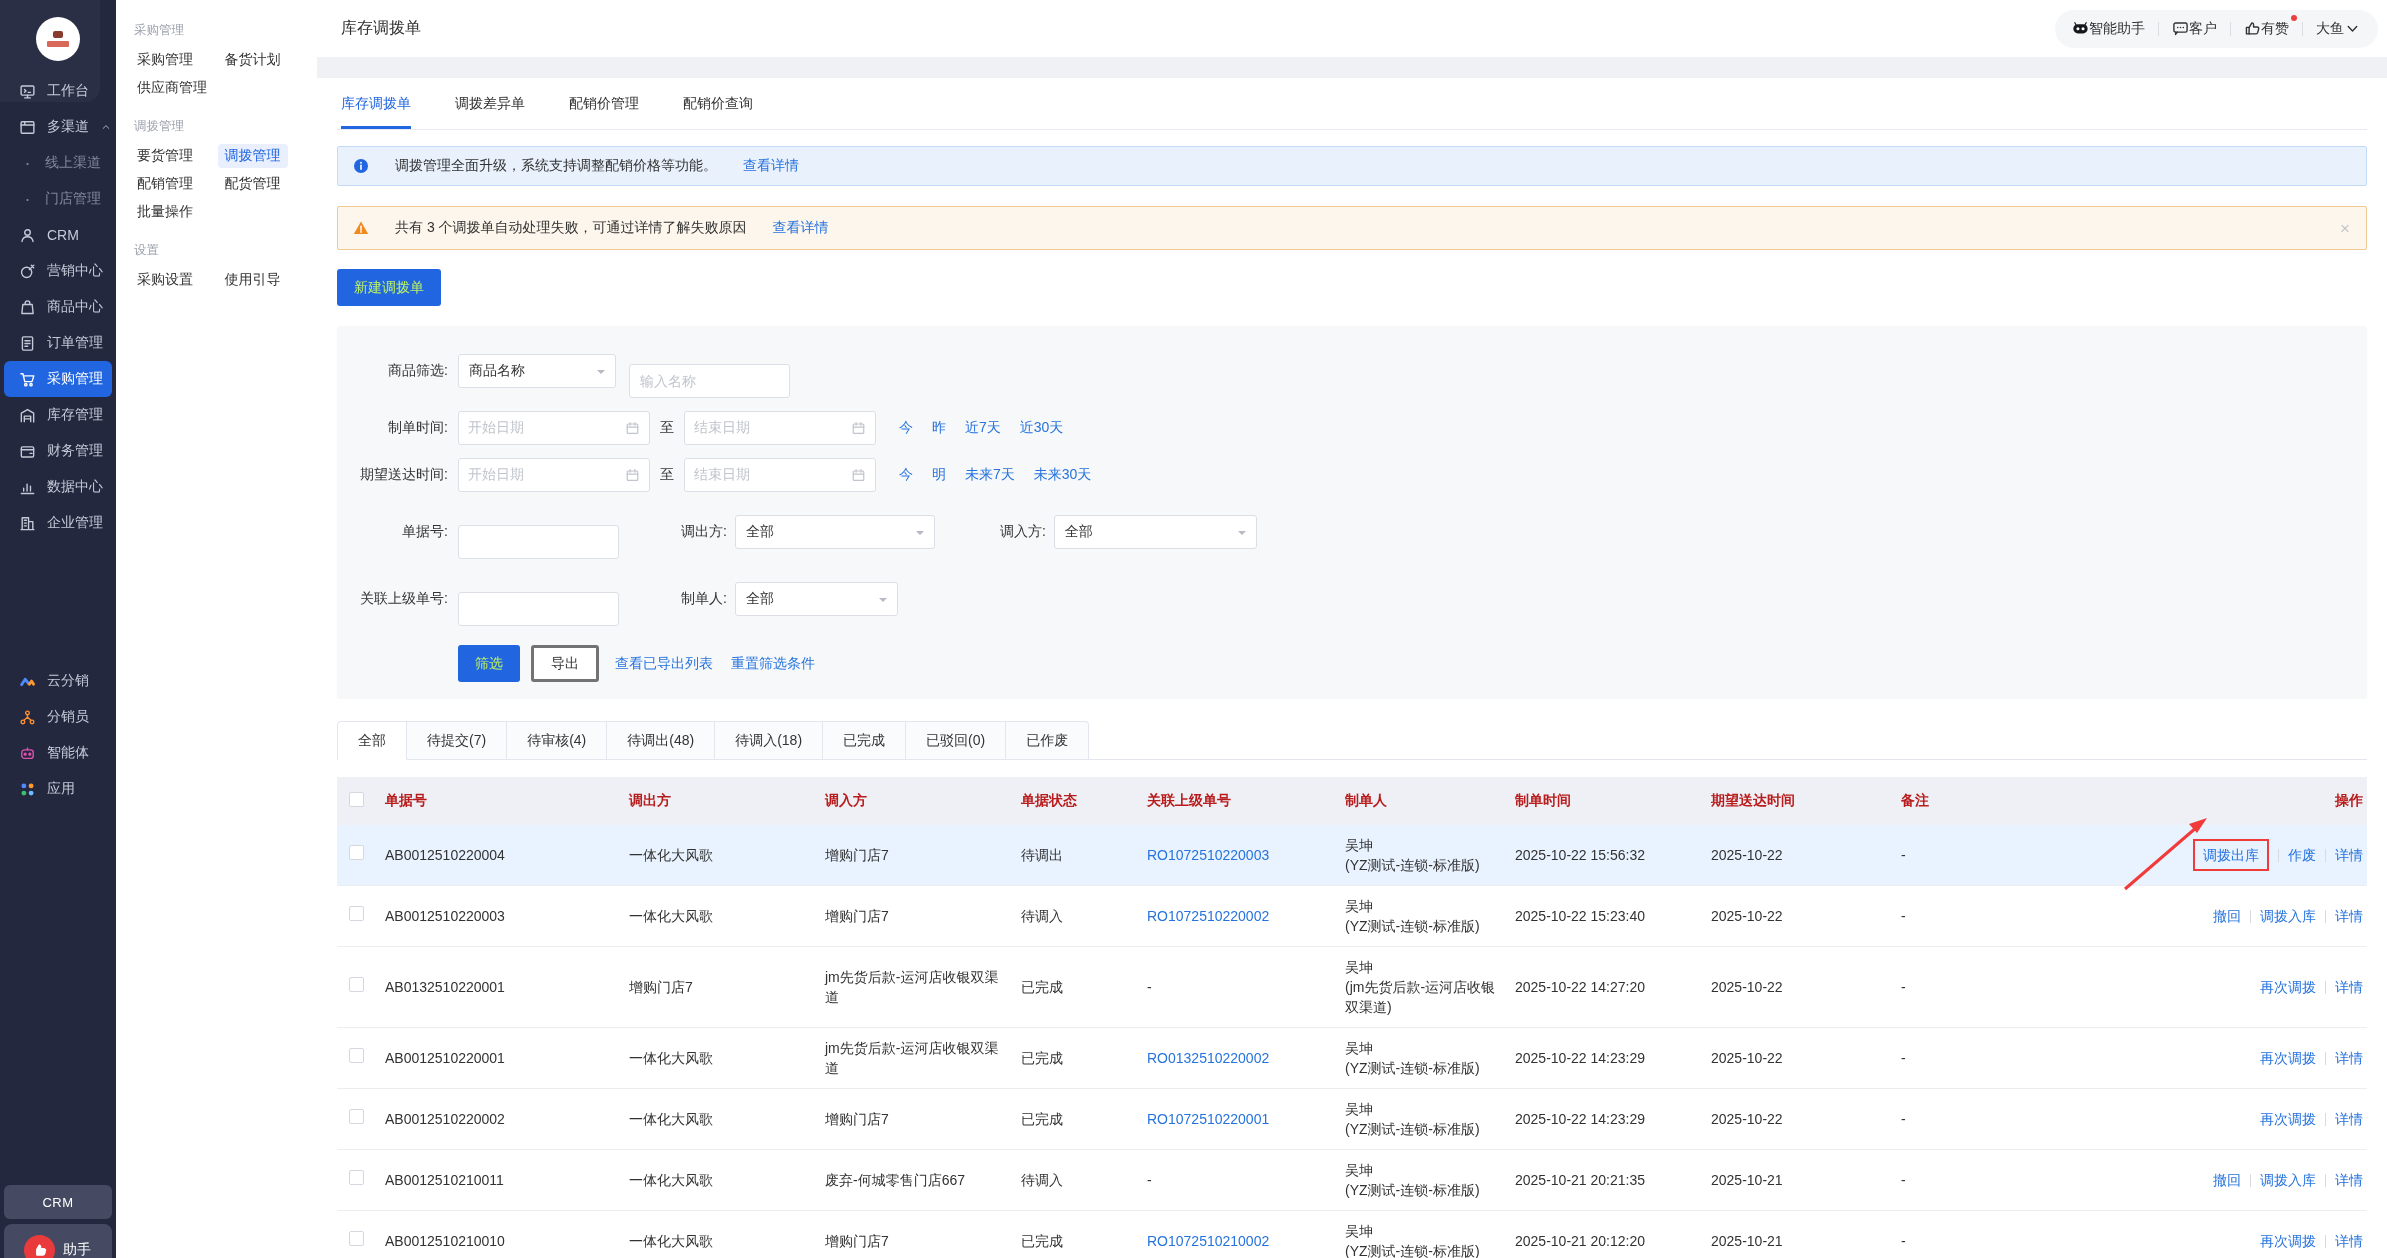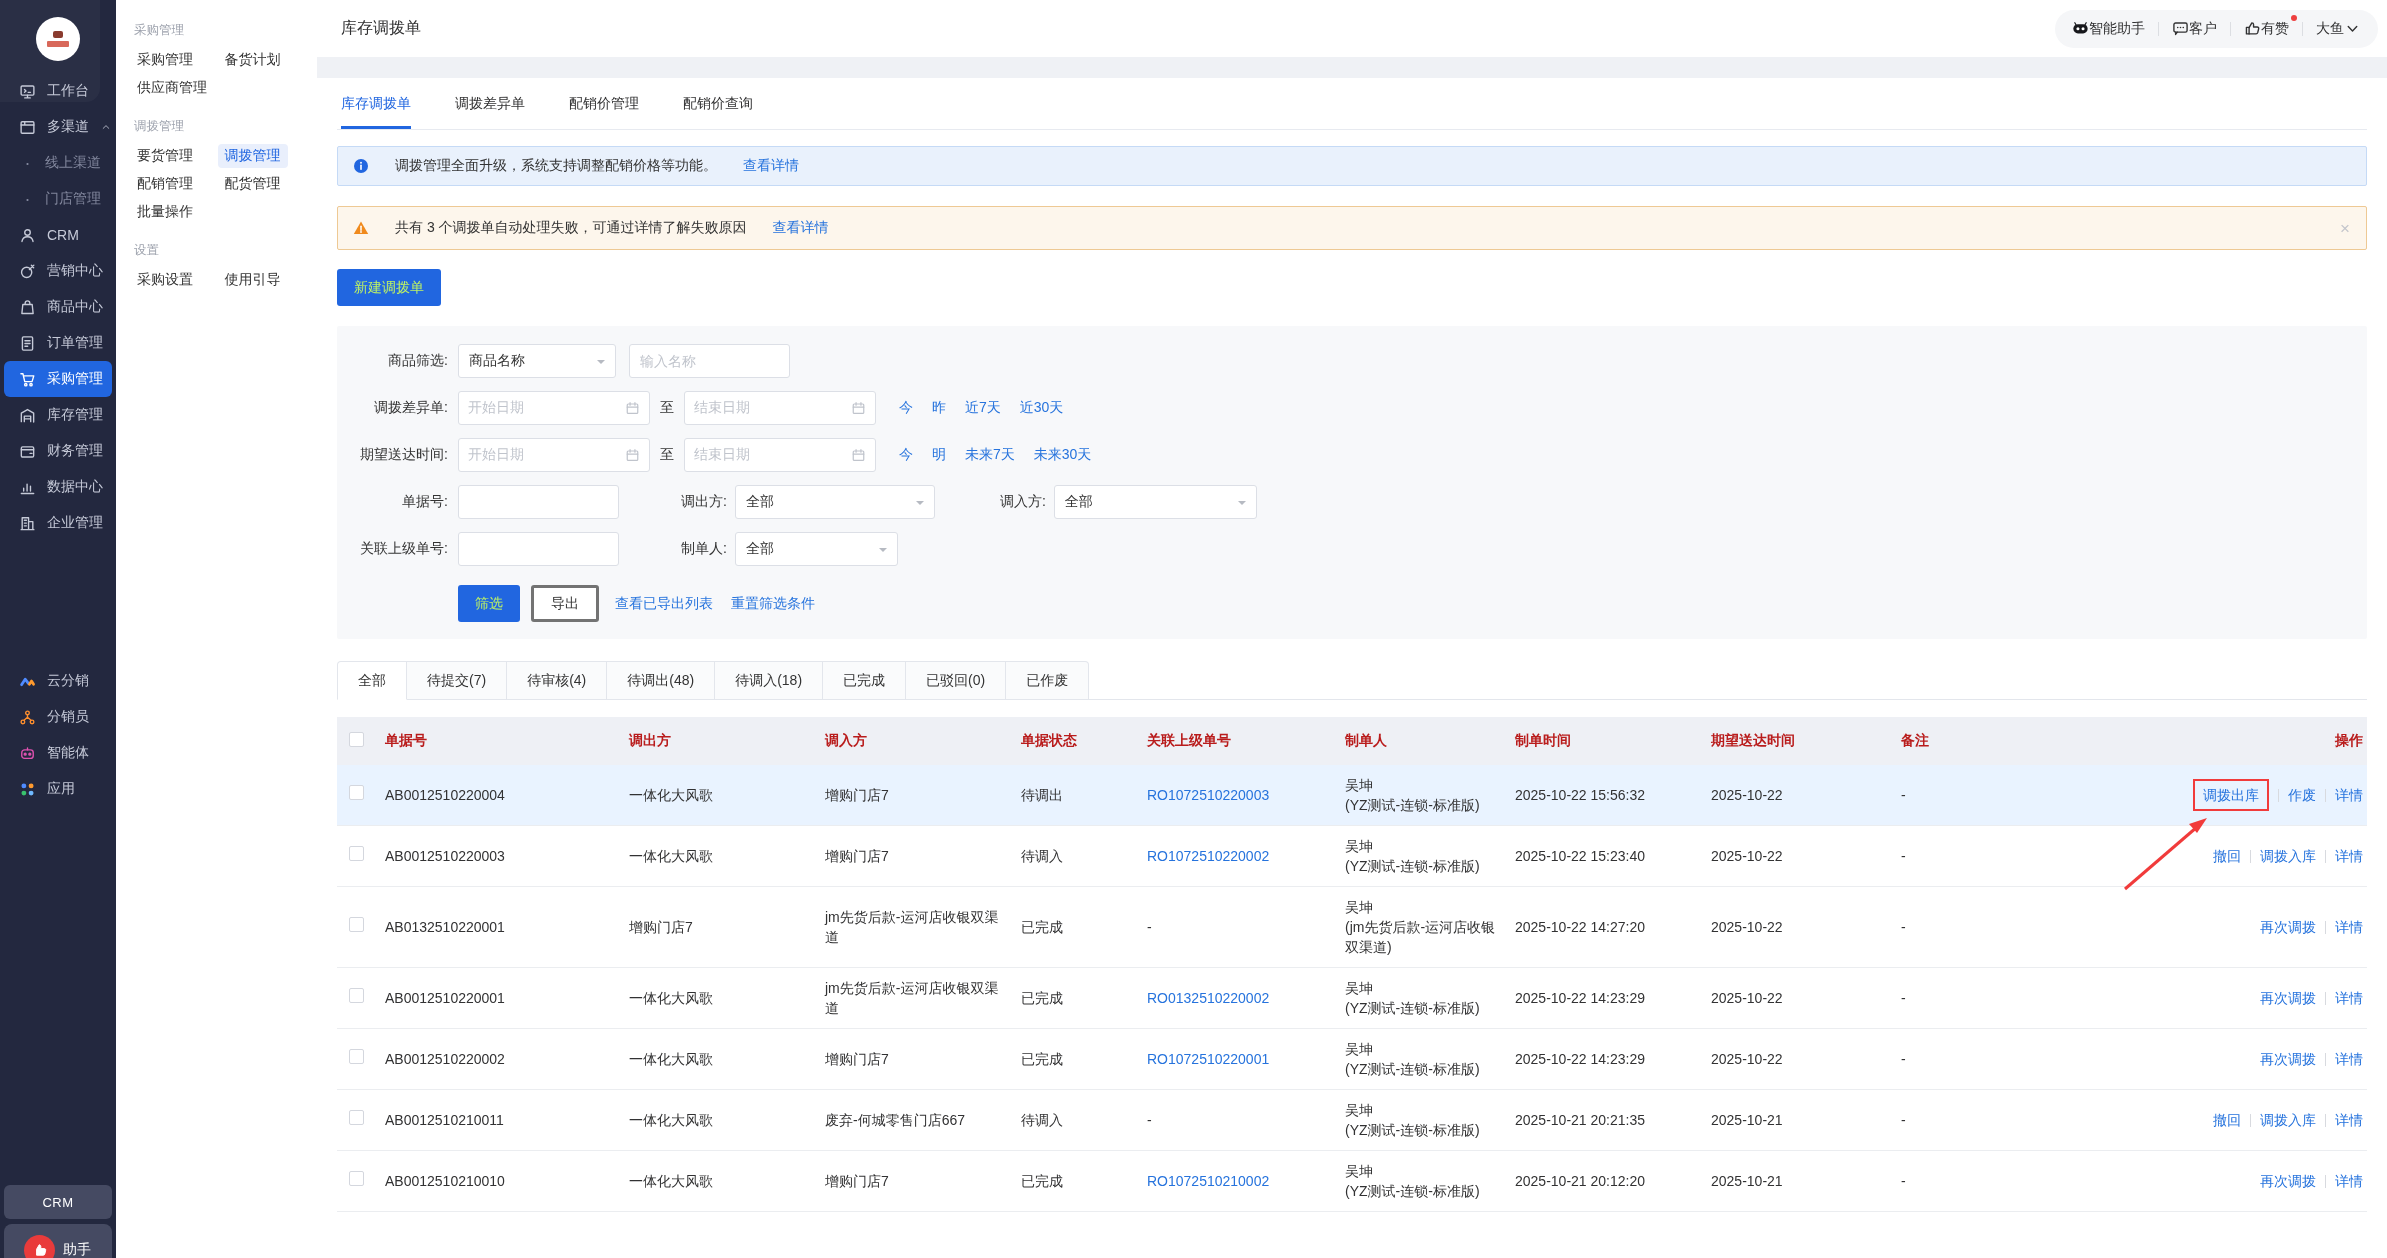--- a/index.html
+++ b/index.html
@@ -69,21 +69,21 @@
   .btn-plain { background:#fff; color:#333; border:3px solid #737373; border-radius:3px; height:37px; padding:0 17px; font-size:14px; cursor:pointer; }
   .create-btn { margin-top:19px; }
 
   .filter-panel { background:#f7f8fa; margin-top:20px; padding:18px 0 17px; border-radius:2px; }
   .f-row { display:flex; align-items:center; margin-bottom:13px; }
   .f-row:last-child { margin-bottom:0; }
   .f-label { width:111px; text-align:right; margin-right:10px; color:#333; flex-shrink:0; white-space:nowrap; }
   .ctrl { background:#fff; border:1px solid #dcdfe6; border-radius:3px; height:34px; }
   .select { display:flex; align-items:center; justify-content:space-between; padding:0 10px; cursor:pointer; color:#333; }
   .caret { width:0; height:0; border:4.5px solid transparent; border-top-color:#b6bac2; margin-top:5px; margin-left:8px; }
-  input.ctrl { padding:0 10px; font-size:14px; color:#0f766e; outline:none; font-family:inherit; }
+  input.ctrl { padding:0 10px; font-size:14px; color:#0f766e; outline:none; font-family:inherit;margin-top:20px; }
   input.ctrl::placeholder { color:#c0c4cc; }
   .date-input { display:flex; align-items:center; justify-content:space-between; padding:0 9px; width:192px; color:#c0c4cc; cursor:text; }
   .cal-icon svg { width:15px; height:15px; stroke:#c0c4cc; }
   .to-label { margin:0 10px; color:#333; }
   .quick-links { display:flex; gap:19px; margin-left:23px; }
   .quick-links a { color:var(--link,#2673dd); text-decoration:none; cursor:pointer; }
   .f-label-mid { margin-left:62px; margin-right:8px; color:#333; white-space:nowrap; }
   .f-label-mid2 { margin-left:65px; margin-right:8px; color:#333; white-space:nowrap; }
   .filter-links { display:flex; gap:18px; margin-left:16px; }
   .filter-links a { color:var(--link,#2673dd); text-decoration:none; cursor:pointer; }
@@ -399,21 +399,21 @@
         <div class="f-row">
           <span class="f-label">商品筛选:</span>
           <div class="ctrl select" style="width:158px">
             <span>商品名称</span>
               <span class="caret"></span>
           </div>
           <input class="ctrl" style="width: 161px; margin-left: 13px;" placeholder="输入名称">
         </div>
 
         <div class="f-row">
-          <span class="f-label">调拨差异单:</span>
+          <span class="f-label">制单时间:</span>
           <div class="ctrl date-input">
             <span>开始日期</span>
             <span class="cal-icon i">
                 <svg viewBox="0 0 16 16">
                   <rect x="2.4" y="3.2" width="11.2" height="10" rx="1"></rect>
                   <path d="M5.4 1.8v2.6M10.6 1.8v2.6M2.4 6.6h11.2"></path>
                 </svg>
               </span>
           </div>
           <span class="to-label">至</span>

